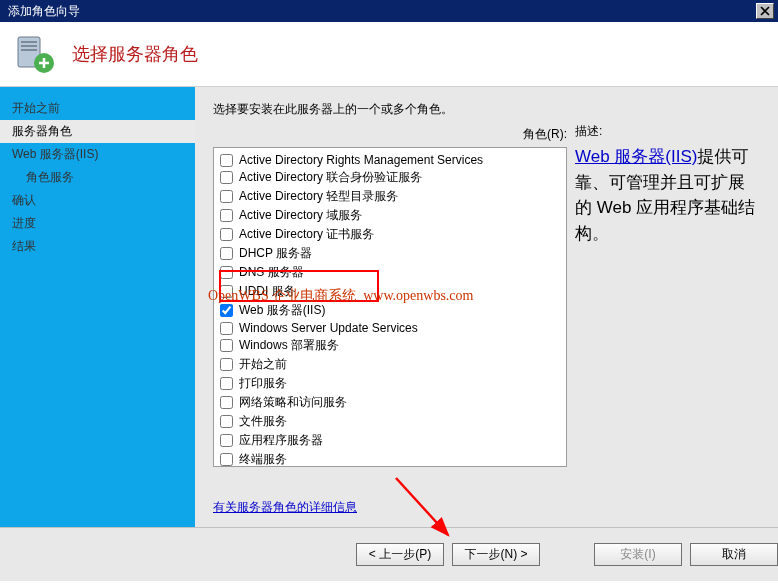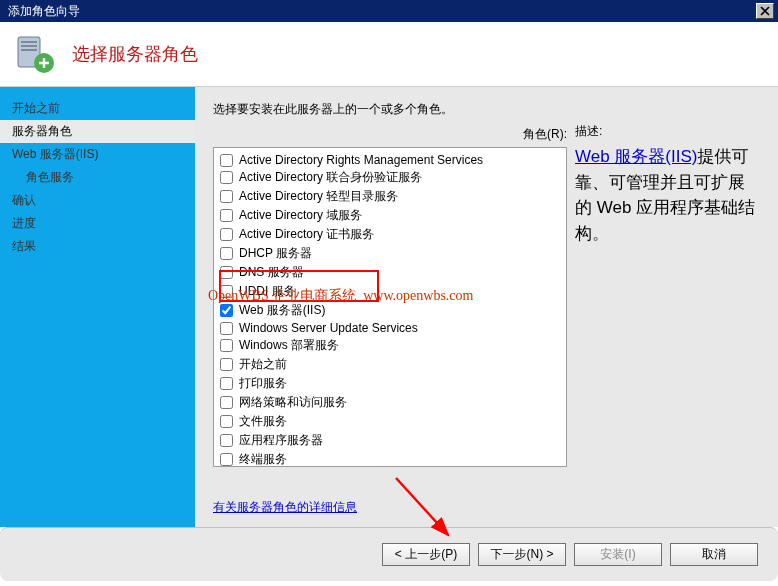--- a/index.html
+++ b/index.html
@@ -21,23 +21,23 @@
     .desc-col { width: 185px; }
     .instruction { font-size: 12px; margin-bottom: 8px; }
     .roles-label { font-size: 12px; margin-bottom: 4px; text-align: right; }
     .roles-list { background: #fff; border: 1px solid #9c9c9c; height: 320px; padding: 4px 6px; overflow: auto; }
     .role-item { display: flex; align-items: center; padding: 1px 0; font-size: 12px; font-family: SimSun, Arial; }
     .role-item input { margin-right: 6px; width: 13px; height: 13px; }
     .desc-label { font-size: 12px; margin-bottom: 4px; }
     .desc-text { font-size: 17px; line-height: 1.5; }
     .desc-link { color: #0000cc; text-decoration: underline; cursor: pointer; }
     .more-link { color: #0000cc; text-decoration: underline; cursor: pointer; font-size: 12px; margin-top: 32px; display: inline-block; }
-    .button-bar { height: 54px; background: #e8e8e8; border-top: 1px solid #c0c0c0; display: flex; align-items: center; justify-content: flex-end; padding-right: 20px; gap: 8px; border-radius: 8px; }
+    .button-bar { height: 54px; background: #e8e8e8; border-top: 1px solid #c0c0c0; display: flex; align-items: center; justify-content: flex-end; gap: 8px; }
     .btn { min-width: 88px; height: 23px; background: linear-gradient(#fdfdfd, #e4e4e4); border: 1px solid #707070; font-size: 12px; cursor: pointer; padding: 0 10px; font-family: SimSun, Arial; }
-    .btn:disabled { color: #888; cursor: default; }
+    .btn:disabled { color: #888; cursor: default; margin-left: 46px; }
     .highlight-box { position: absolute; border: 2px solid red; pointer-events: none; }
     .watermark { position: absolute; color: #cc3300; font-size: 14px; pointer-events: none; font-family: SimSun; }
     .arrow { position: absolute; pointer-events: none; }
   </style>
 </head>
 <body>
 
 <div class="titlebar">
   <span class="titlebar-text">添加角色向导</span>
   <div class="close-btn">

